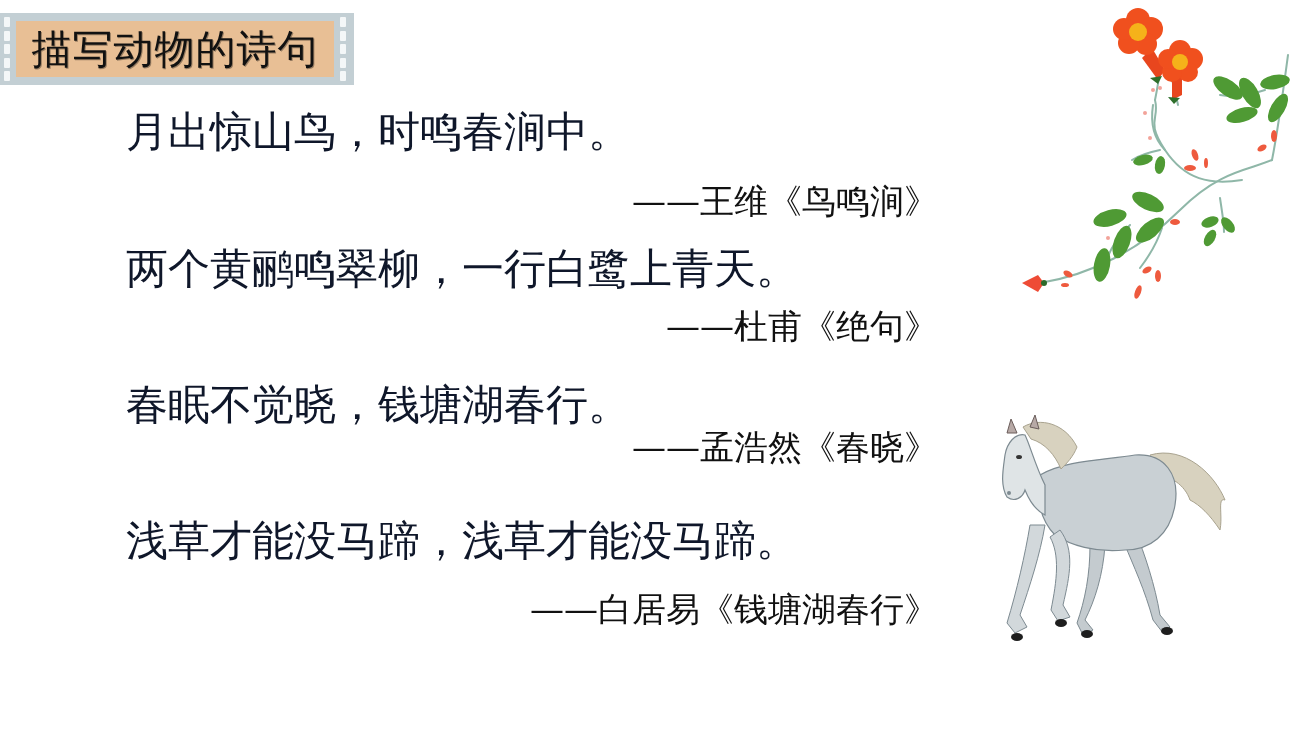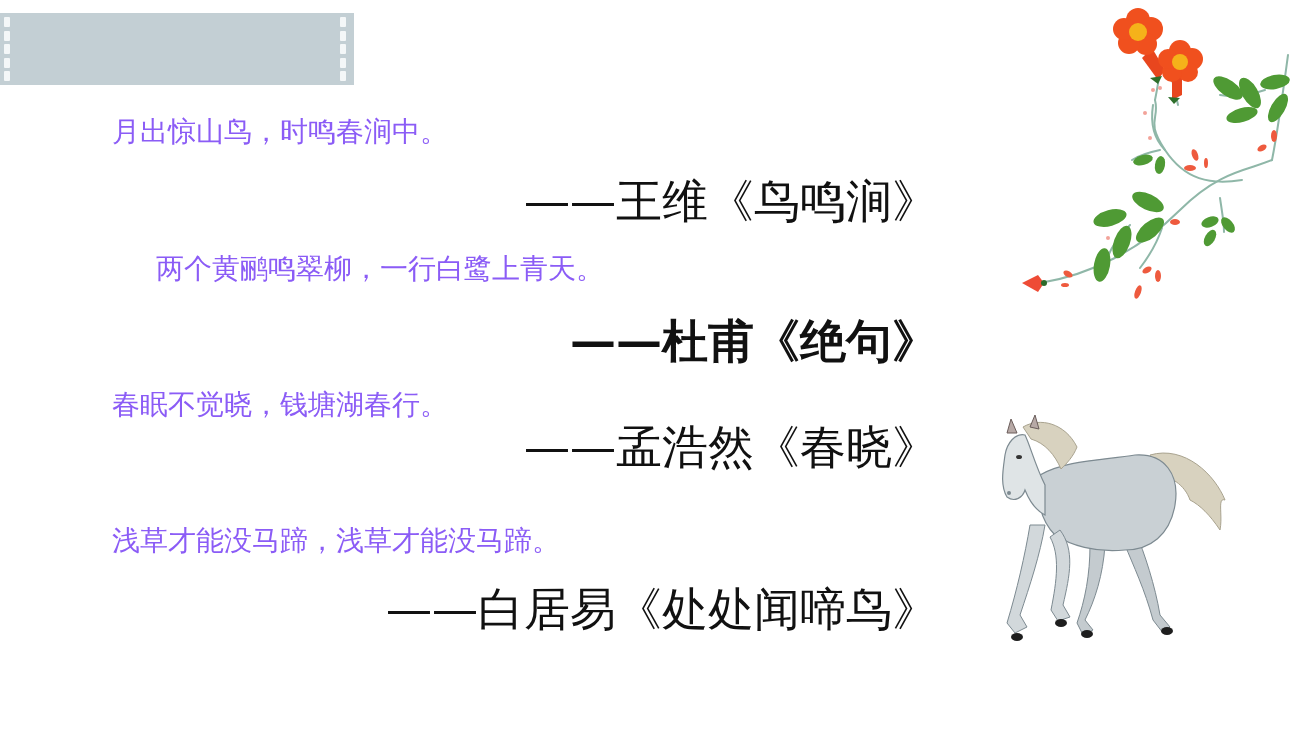--- a/index.html
+++ b/index.html
@@ -60,30 +60,30 @@
       letter-spacing: 1px;
       line-height: 1;
       color: #111;
       text-shadow: 1px 1px 0 rgba(0,0,0,0.35);
       white-space: nowrap;
     }
 
     
     .poem-line {
       position: absolute;
-      left: 112px;
-      font-size: 28px;
+      left: 126px;
+      font-size: 42px;
       line-height: 40px;
       white-space: nowrap;
-      color: #8b5cf6;
+      color: #0f172a;
     }
     .poem-source {
       position: absolute;
       right: 358px; 
-      font-size: 46px;
+      font-size: 34px;
       line-height: 40px;
       white-space: nowrap;
       color: #111;
     }
 
     
     .flower-art {
       position: absolute;
       left: 1010px;
       top: 0;
@@ -102,40 +102,43 @@
 <body>
 
 <div class="title-frame">
   <div class="perf left">
     <span></span>
       <span></span>
       <span></span>
       <span></span>
       <span></span>
   </div>
+  <div class="title-inner">
+    <span class="title-text">描写动物的诗句</span>
+  </div>
   <div class="perf right">
     <span></span>
       <span></span>
       <span></span>
       <span></span>
       <span></span>
   </div>
 </div>
 
 <div class="poem-line" style="top:112px;">月出惊山鸟，时鸣春涧中。</div>
 <div class="poem-source" style="top:181px;">——王维《鸟鸣涧》</div>
 
-<div class="poem-line" style="top:249px;margin-left:44px;">两个黄鹂鸣翠柳，一行白鹭上青天。</div>
-<div class="poem-source" style="top:321px;font-weight:bold;">——杜甫《绝句》</div>
+<div class="poem-line" style="top:249px;">两个黄鹂鸣翠柳，一行白鹭上青天。</div>
+<div class="poem-source" style="top:306px;">——杜甫《绝句》</div>
 
 <div class="poem-line" style="top:385px;">春眠不觉晓，钱塘湖春行。</div>
 <div class="poem-source" style="top:427px;">——孟浩然《春晓》</div>
 
 <div class="poem-line" style="top:521px;">浅草才能没马蹄，浅草才能没马蹄。</div>
-<div class="poem-source" style="top:589px;">——白居易《处处闻啼鸟》</div>
+<div class="poem-source" style="top:589px;">——白居易《钱塘湖春行》</div>
 
 <div class="flower-art">
   <svg width="286" height="310" viewBox="0 0 286 310">
 
     <g stroke="#8fb7a8" stroke-width="2" fill="none" stroke-linecap="round">
       <path d="M30 283 C 80 275, 130 250, 170 210 S 240 170, 262 160"></path>
       <path d="M262 160 C 268 130, 272 100, 278 55"></path>
       <path d="M232 180 C 200 185, 175 180, 155 150 S 150 120, 145 100"></path>
       <path d="M155 150 C 145 140, 140 125, 143 105"></path>
       <path d="M145 100 C 148 85, 150 75, 150 65"></path>

